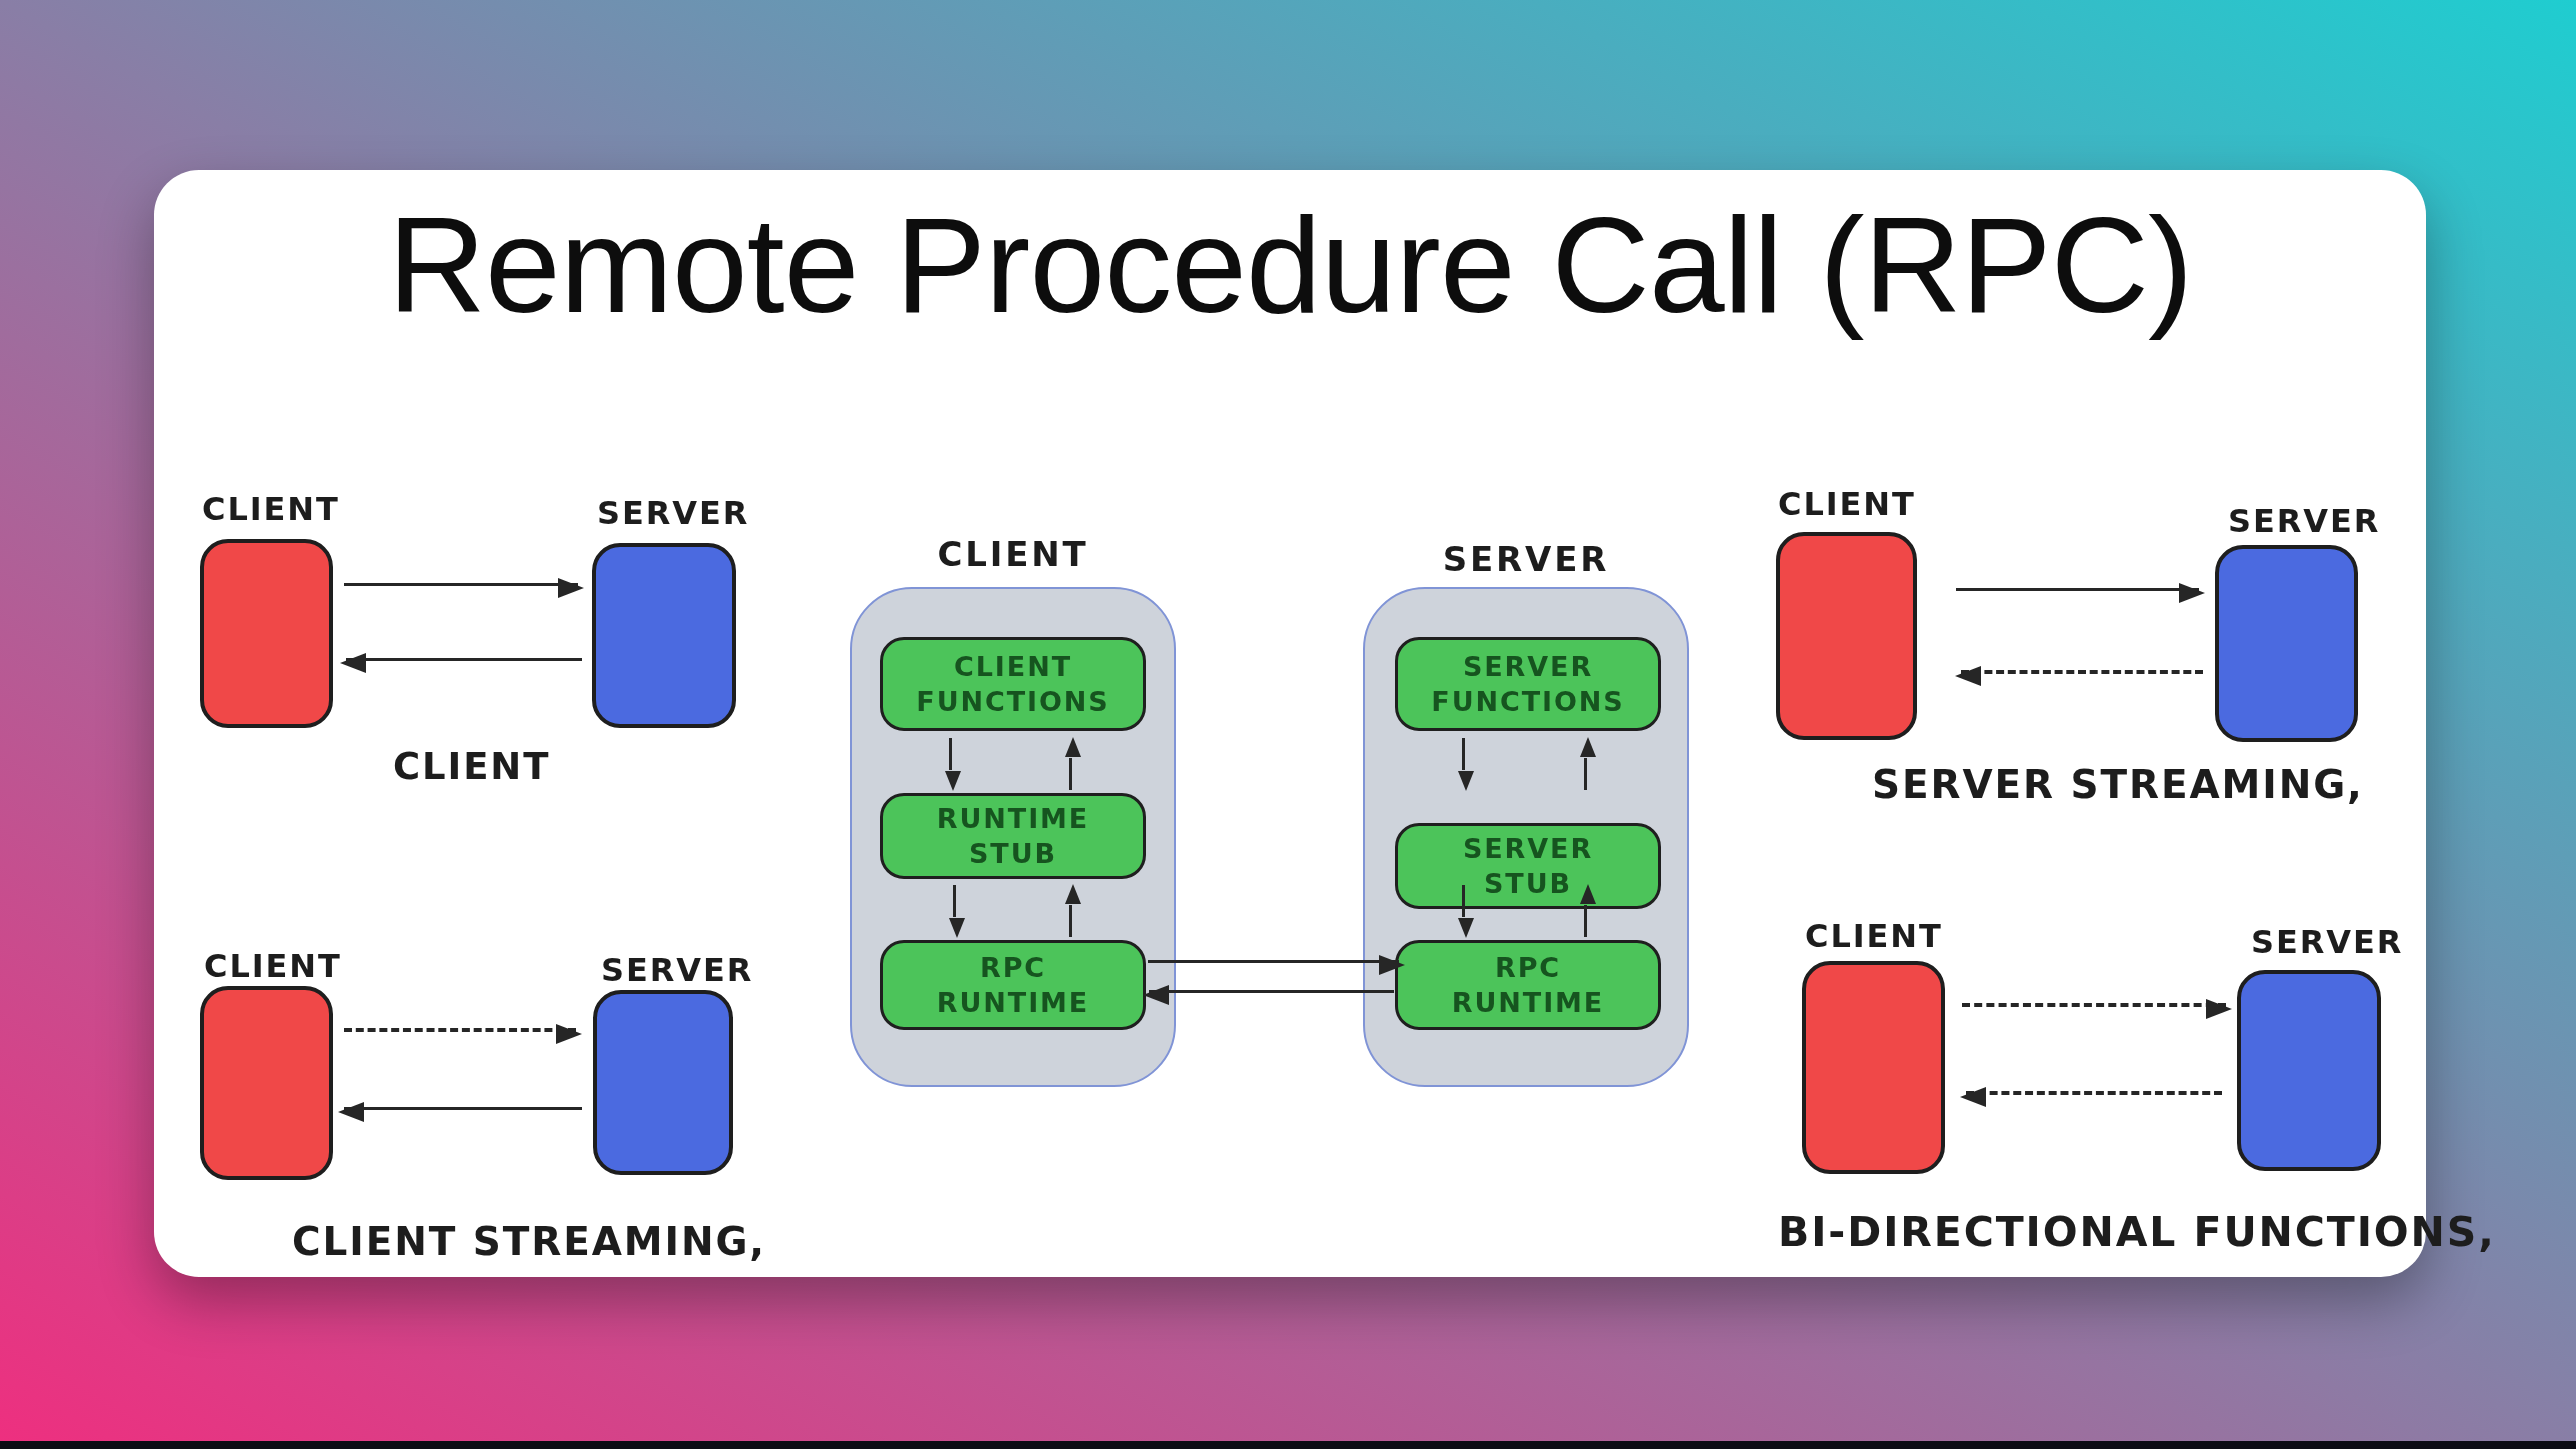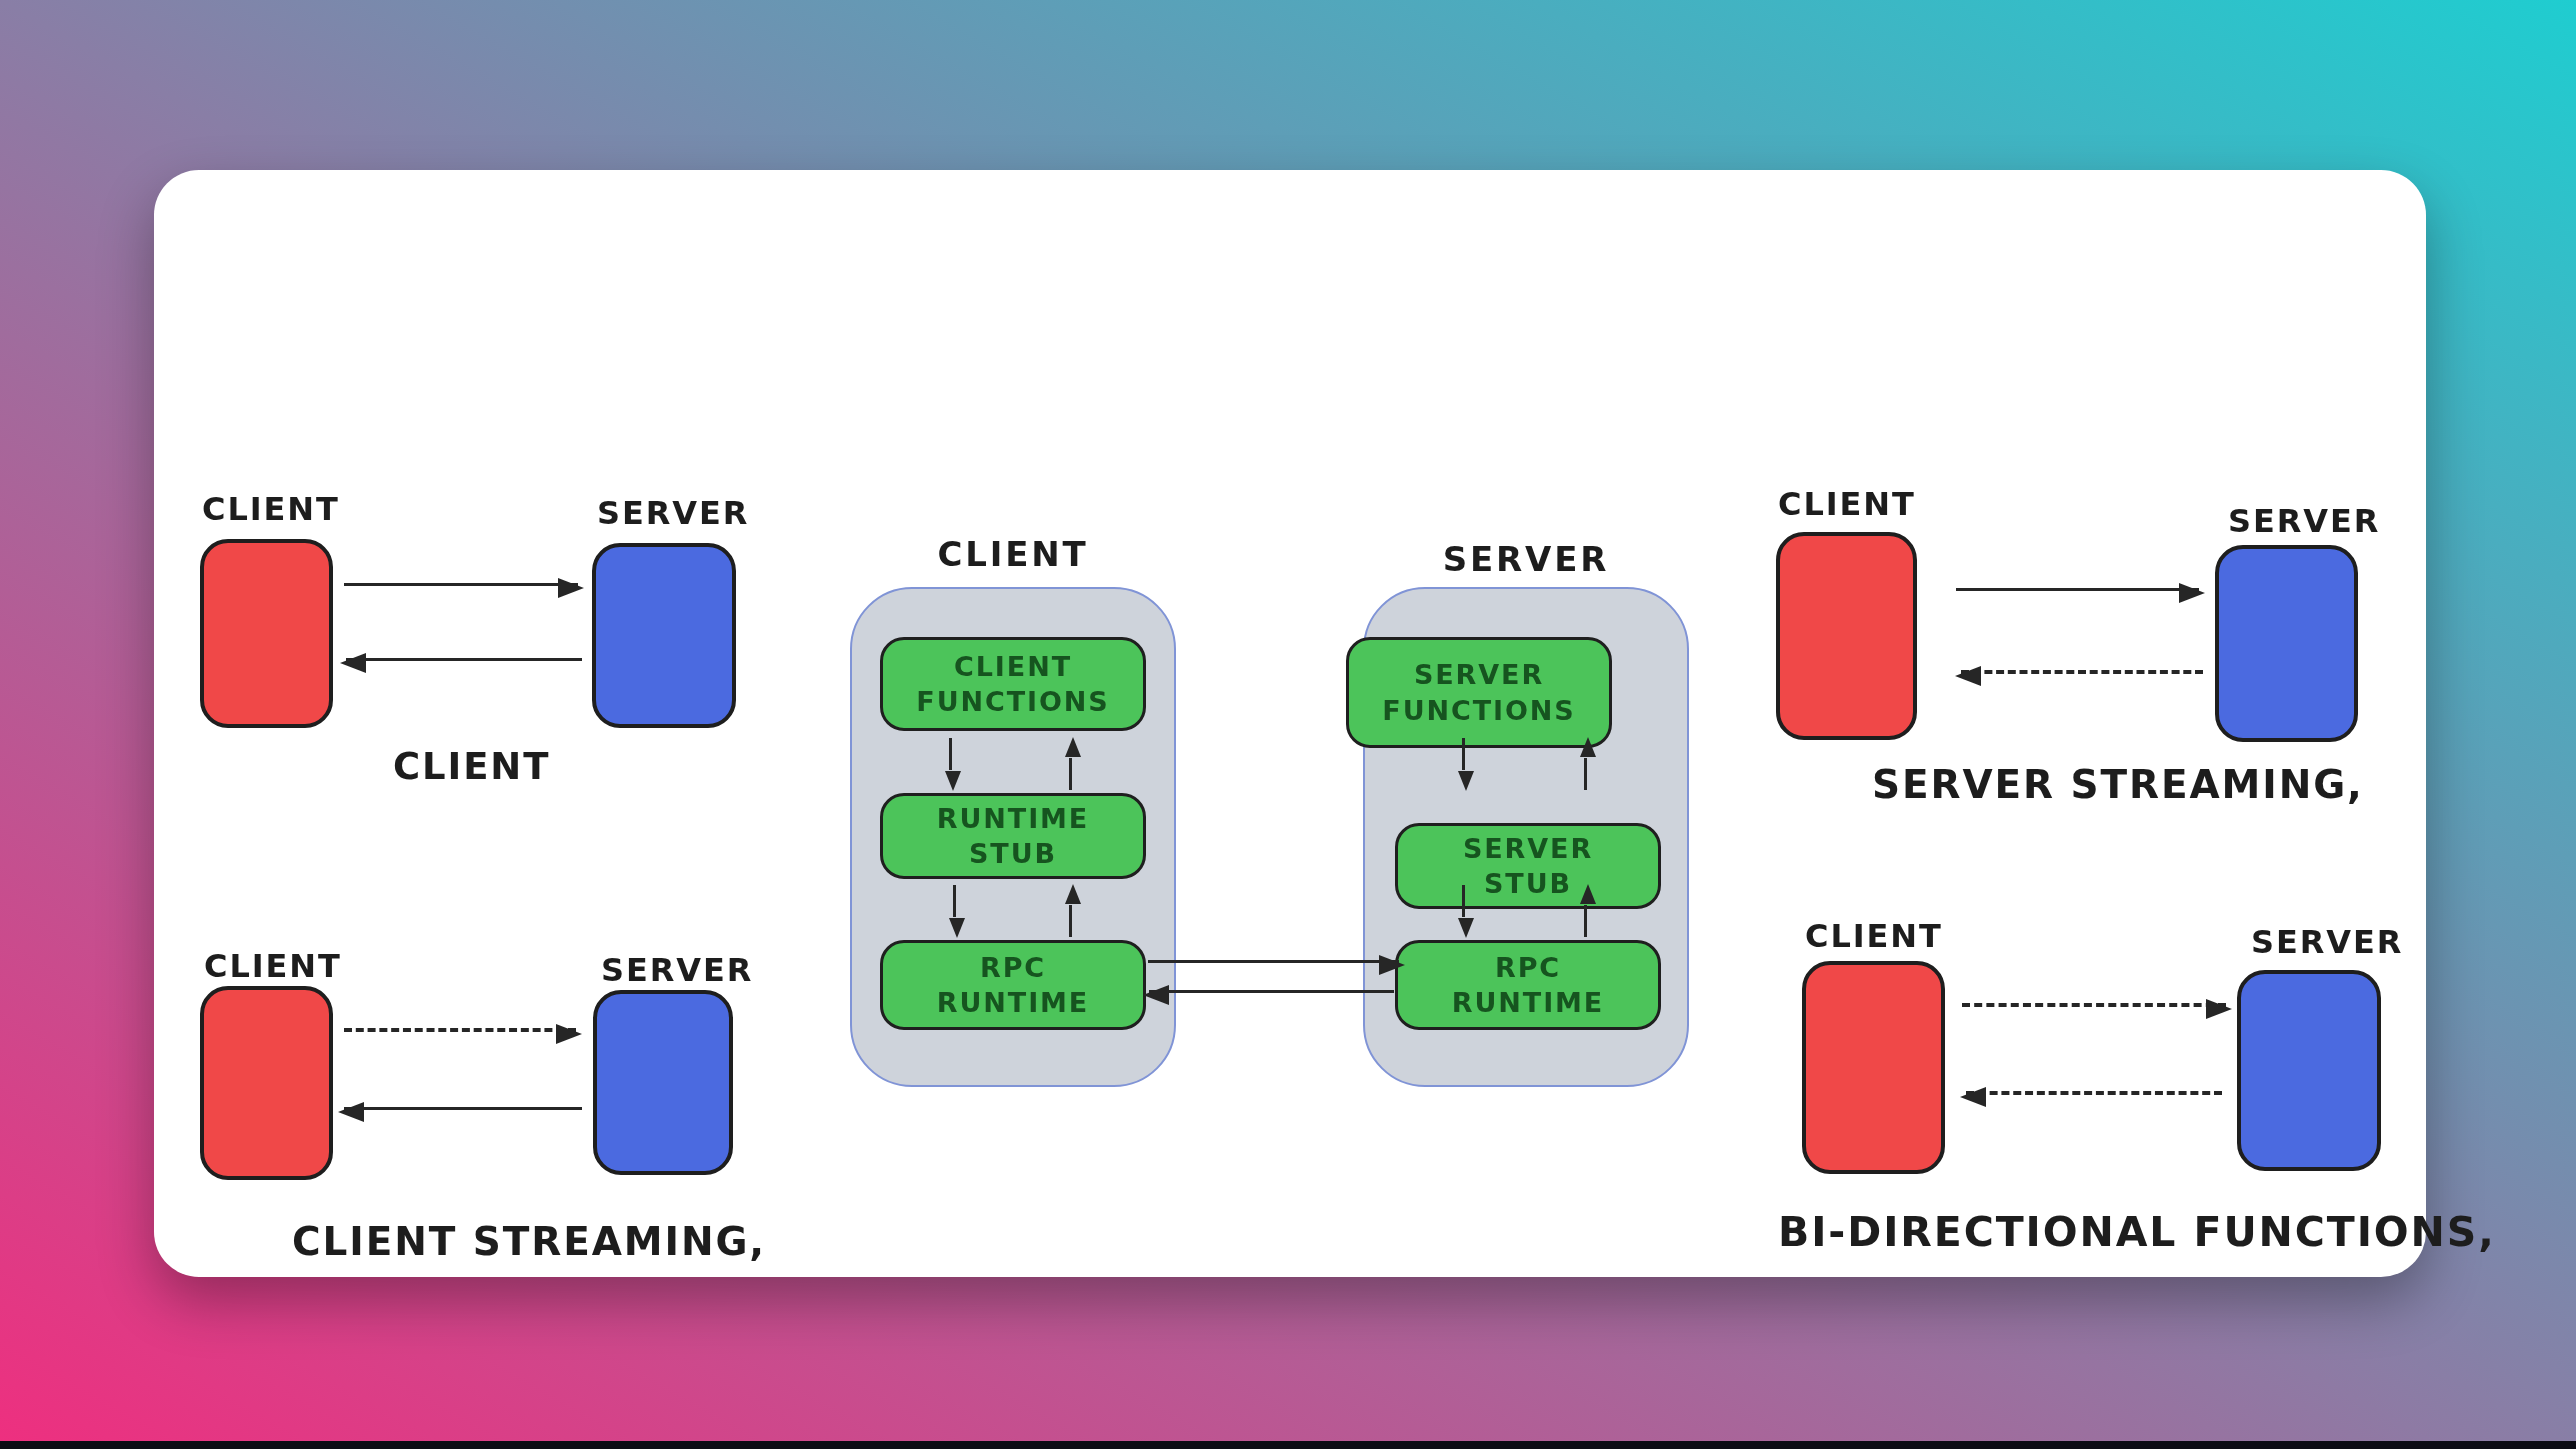--- a/index.html
+++ b/index.html
@@ -52,20 +52,21 @@
     border-radius:24px;display:flex;align-items:center;justify-content:center;text-align:center;
     font-size:27px;font-weight:700;letter-spacing:1.9px;color:var(--layer-text,#16541f);
     padding:8px 34px;line-height:1.3;}
   .grp{display:contents;}
 </style>
 </head>
 <body>
 
 <div id="stage">
   <div id="card"></div>
+  <div class="title">Remote Procedure Call (RPC)</div>
 
   
   <div class="grp">
     <div class="hand node-label" style="left:202px;top:490px;">CLIENT</div>
     <div class="node client" style="left:200px;top:539px;width:133px;height:189px;"></div>
     <div class="hand node-label" style="left:597px;top:494px;">SERVER</div>
     <div class="node server" style="left:592px;top:543px;width:144px;height:185px;"></div>
     <div class="harrow right" style="left:344px;top:583px;width:234px;"></div>
     <div class="harrow left" style="left:346px;top:658px;width:236px;"></div>
     <div class="hand caption" style="left:393px;top:745px;font-size:37px;">CLIENT</div>
@@ -92,21 +93,21 @@
     <div class="varrow down" style="left:949px;top:738px;"></div>
     <div class="varrow up" style="left:1069px;top:758px;"></div>
     <div class="varrow down" style="left:953px;top:885px;"></div>
     <div class="varrow up" style="left:1069px;top:905px;"></div>
   </div>
 
   
   <div class="grp">
     <div class="hand arch-label" style="left:1363px;top:539px;">SERVER</div>
     <div class="arch-container" style="left:1363px;top:587px;"></div>
-    <div class="hand layer" style="left:1346px;top:637px;height:111px;">SERVER FUNCTIONS</div>
+    <div class="hand layer" style="left:1395px;top:637px;height:94px;">SERVER FUNCTIONS</div>
     <div class="hand layer" style="left:1395px;top:793px;height:86px;margin-top:30px;">SERVER STUB</div>
     <div class="hand layer" style="left:1395px;top:940px;height:90px;">RPC RUNTIME</div>
     <div class="varrow down" style="left:1462px;top:738px;"></div>
     <div class="varrow up" style="left:1584px;top:758px;"></div>
     <div class="varrow down" style="left:1462px;top:885px;"></div>
     <div class="varrow up" style="left:1584px;top:905px;"></div>
   </div>
 
   
   <div class="harrow right" style="left:1148px;top:960px;width:251px;"></div>

